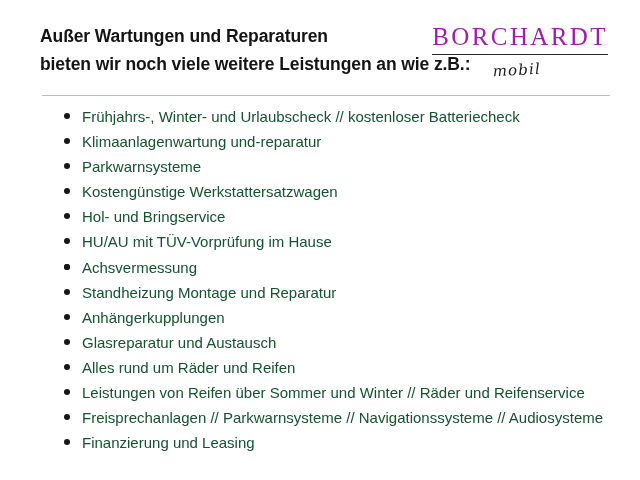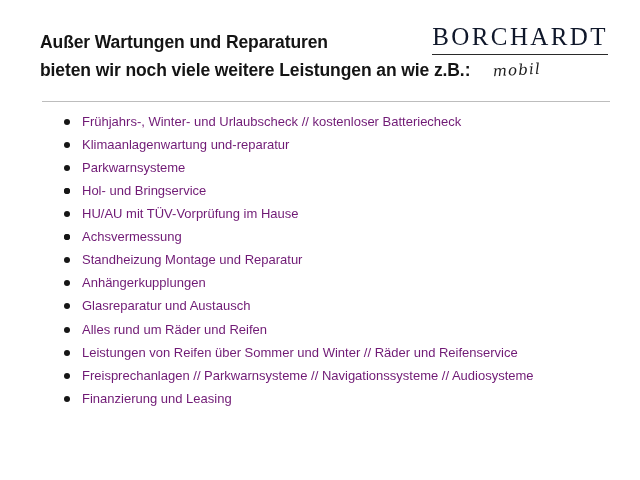--- a/index.html
+++ b/index.html
@@ -25,21 +25,20 @@
 
   
   .header {
     position: relative;
     display: flex;
     align-items: flex-start;
     justify-content: space-between;
   }
 
   .headline {
-    margin-top: 6px;
     max-width: 390px;
   }
 
   .headline-line {
     font-size: 17.5px;
     font-weight: bold;
     line-height: 1.62;
     letter-spacing: -0.1px;
     color: #141414;
     white-space: nowrap;
@@ -48,21 +47,21 @@
   .brand {
     text-align: right;
     padding-right: 4px;
     padding-top: 2px;
   }
 
   .brand-name {
     font-family: "Liberation Serif", serif;
     font-size: 25px;
     letter-spacing: 2.4px;
-    color: #0f172a;
+    color: #a21caf;
     line-height: 1;
     white-space: nowrap;
   }
 
   .brand-rule {
     height: 1px;
     background: #2a2a2a;
     margin: 5px 0 6px 0;
     width: 100%;
   }
@@ -86,23 +85,23 @@
 
   
   .services {
     list-style: none;
     margin: 13px 0 0 0;
     padding: 0 0 0 22px;
   }
 
   .service-item {
     position: relative;
-    font-size: 13px;
+    font-size: 15px;
     line-height: 1.0;
-    color: #701a75;
+    color: #14532d;
     padding: 0 0 0 20px;
     margin-bottom: 10.1px;
     white-space: nowrap;
   }
 
   .service-item .bullet {
     position: absolute;
     left: 2px;
     top: 4px;
     width: 6px;
@@ -130,21 +129,21 @@
     </div>
 
   </div>
 
   <div class="divider"></div>
 
   <ul class="services">
     <li class="service-item"><span class="bullet"></span><span>Frühjahrs-, Winter- und Urlaubscheck // kostenloser Batteriecheck</span></li>
     <li class="service-item"><span class="bullet"></span><span>Klimaanlagenwartung und-reparatur</span></li>
     <li class="service-item"><span class="bullet"></span><span>Parkwarnsysteme</span></li>
-    <li class="service-item"><span class="bullet"></span></li>
+    <li class="service-item"><span class="bullet"></span><span>Kostengünstige Werkstattersatzwagen</span></li>
     <li class="service-item"><span class="bullet"></span><span>Hol- und Bringservice</span></li>
     <li class="service-item"><span class="bullet"></span><span>HU/AU mit TÜV-Vorprüfung im Hause</span></li>
     <li class="service-item"><span class="bullet"></span></li>
     <li class="service-item"><span class="bullet"></span><span>Achsvermessung</span></li>
     <li class="service-item"><span class="bullet"></span><span>Standheizung Montage und Reparatur</span></li>
     <li class="service-item"><span class="bullet"></span><span>Anhängerkupplungen</span></li>
     <li class="service-item"><span class="bullet"></span><span>Glasreparatur und Austausch</span></li>
     <li class="service-item"><span class="bullet"></span><span>Alles rund um Räder und Reifen</span></li>
     <li class="service-item"><span class="bullet"></span><span>Leistungen von Reifen über Sommer und Winter // Räder und Reifenservice</span></li>
     <li class="service-item"><span class="bullet"></span><span>Freisprechanlagen // Parkwarnsysteme // Navigationssysteme // Audiosysteme</span></li>

